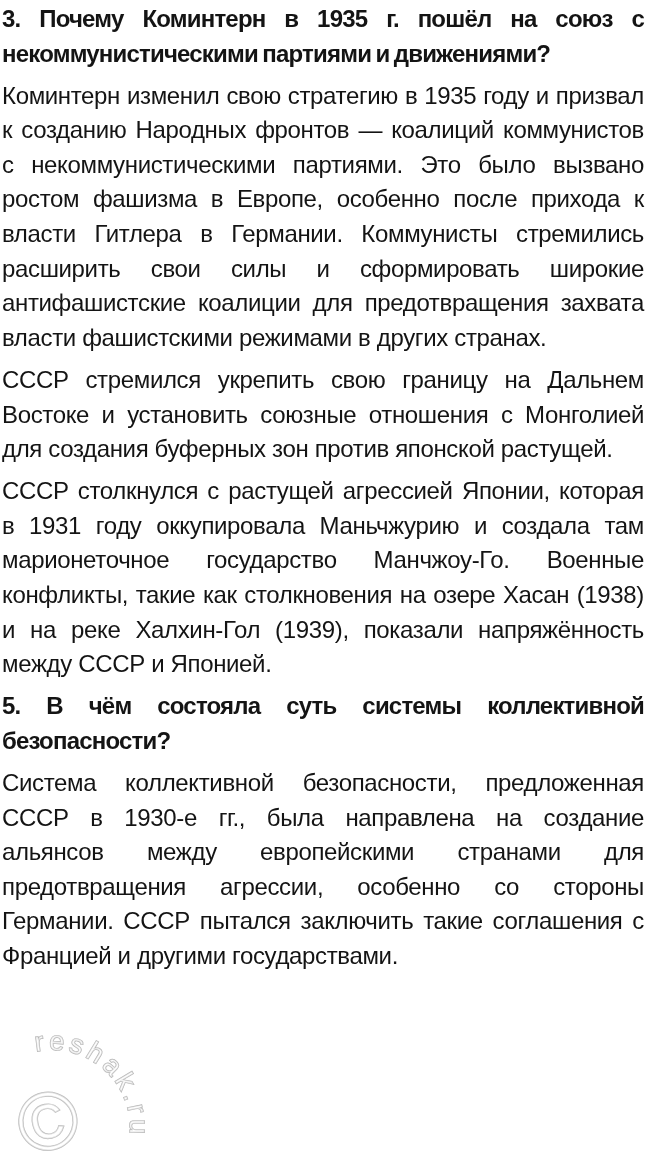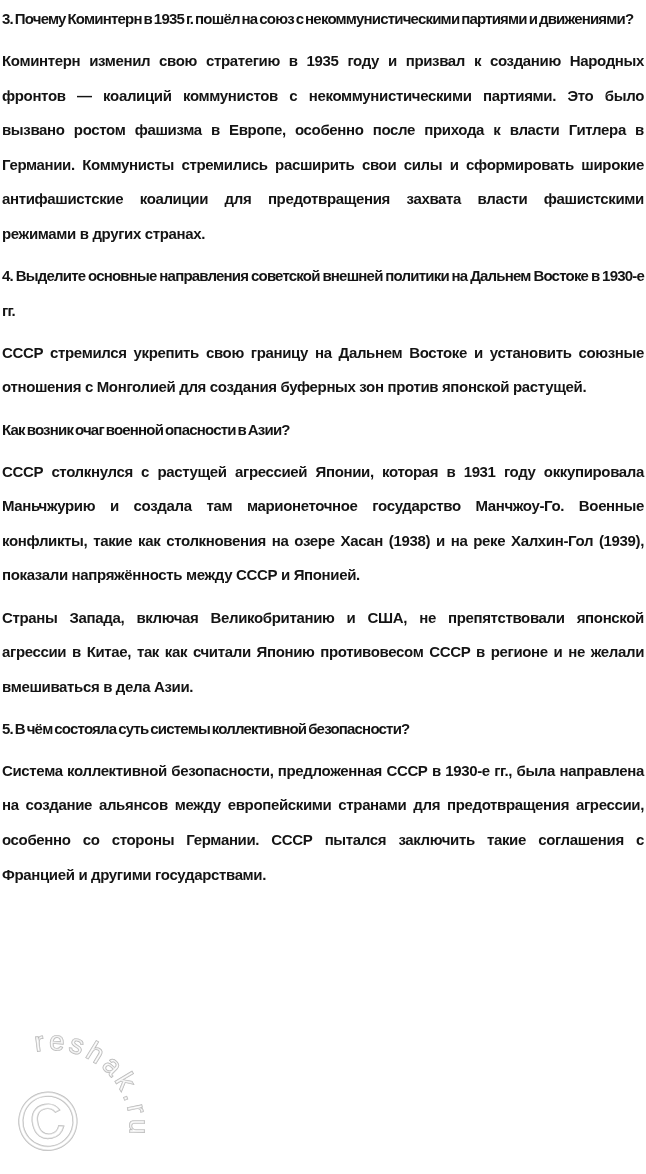--- a/index.html
+++ b/index.html
@@ -18,33 +18,33 @@
   .doc {
     position: absolute;
     top: 0;
     left: 0;
     width: 642px;
     padding: 2px 2px 0 2px;
     z-index: 1;
   }
   .block {
     margin: 0 0 7.5px 0;
-    font-size: 15px;
+    font-size: 24px;
     line-height: 34.6px;
     text-align: justify;
     text-justify: inter-word;
     hyphens: none;
   }
   .block.heading {
     font-weight: bold;
     letter-spacing: -0.8px;
     word-spacing: -1.5px;
   }
   .block.paragraph {
-    font-weight: bold;
+    font-weight: normal;
     letter-spacing: -0.35px;
   }
   .watermark {
     position: absolute;
     left: 0;
     top: 0;
     width: 646px;
     height: 1174px;
     z-index: 2;
     pointer-events: none;
@@ -66,25 +66,22 @@
     stroke-width: 1.4px;
     paint-order: stroke fill;
   }
 </style>
 </head>
 <body>
 
 <div class="doc" id="doc">
     <div class="block heading">3. Почему Коминтерн в 1935 г. пошёл на союз с некоммунистическими партиями и движениями?</div>
     <div class="block paragraph">Коминтерн изменил свою стратегию в 1935 году и призвал к созданию Народных фронтов — коалиций коммунистов с некоммунистическими партиями. Это было вызвано ростом фашизма в Европе, особенно после прихода к власти Гитлера в Германии. Коммунисты стремились расширить свои силы и сформировать широкие антифашистские коалиции для предотвращения захвата власти фашистскими режимами в других странах.</div>
-    <div class="block heading">4. Выделите основные направления советской внешней политики на Дальнем Востоке в 1930-е гг.</div>
     <div class="block paragraph">СССР стремился укрепить свою границу на Дальнем Востоке и установить союзные отношения с Монголией для создания буферных зон против японской растущей.</div>
-    <div class="block heading">Как возник очаг военной опасности в Азии?</div>
     <div class="block paragraph">СССР столкнулся с растущей агрессией Японии, которая в 1931 году оккупировала Маньчжурию и создала там марионеточное государство Манчжоу-Го. Военные конфликты, такие как столкновения на озере Хасан (1938) и на реке Халхин-Гол (1939), показали напряжённость между СССР и Японией.</div>
-    <div class="block paragraph">Страны Запада, включая Великобританию и США, не препятствовали японской агрессии в Китае, так как считали Японию противовесом СССР в регионе и не желали вмешиваться в дела Азии.</div>
     <div class="block heading">5. В чём состояла суть системы коллективной безопасности?</div>
     <div class="block paragraph">Система коллективной безопасности, предложенная СССР в 1930-е гг., была направлена на создание альянсов между европейскими странами для предотвращения агрессии, особенно со стороны Германии. СССР пытался заключить такие соглашения с Францией и другими государствами.</div>
   </div>
 
 <svg class="watermark" viewBox="0 0 646 1174" xmlns="http://www.w3.org/2000/svg">
   <defs>
     <path id="wm-arc" d="M 35.8 1051.7 A 78 78 0 0 1 125.3 1154.7" fill="none"></path>
   </defs>
   <text class="wm-copy" x="48" y="1121" text-anchor="middle" dominant-baseline="central" transform="rotate(-12 48 1121)">©</text>
   <text class="wm-text">

